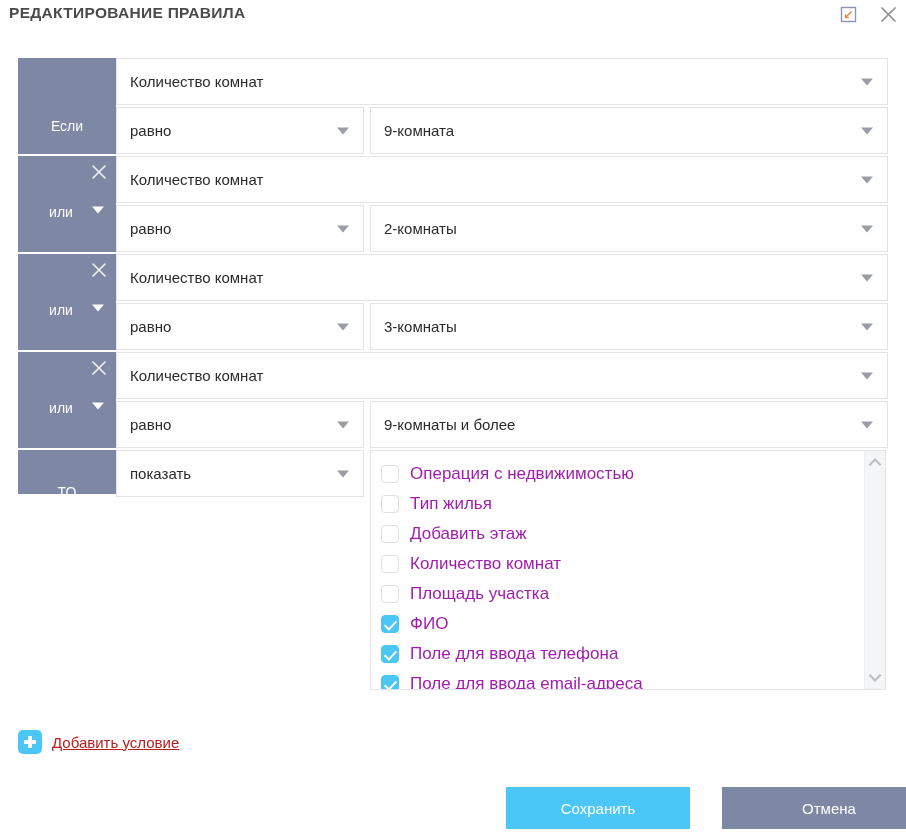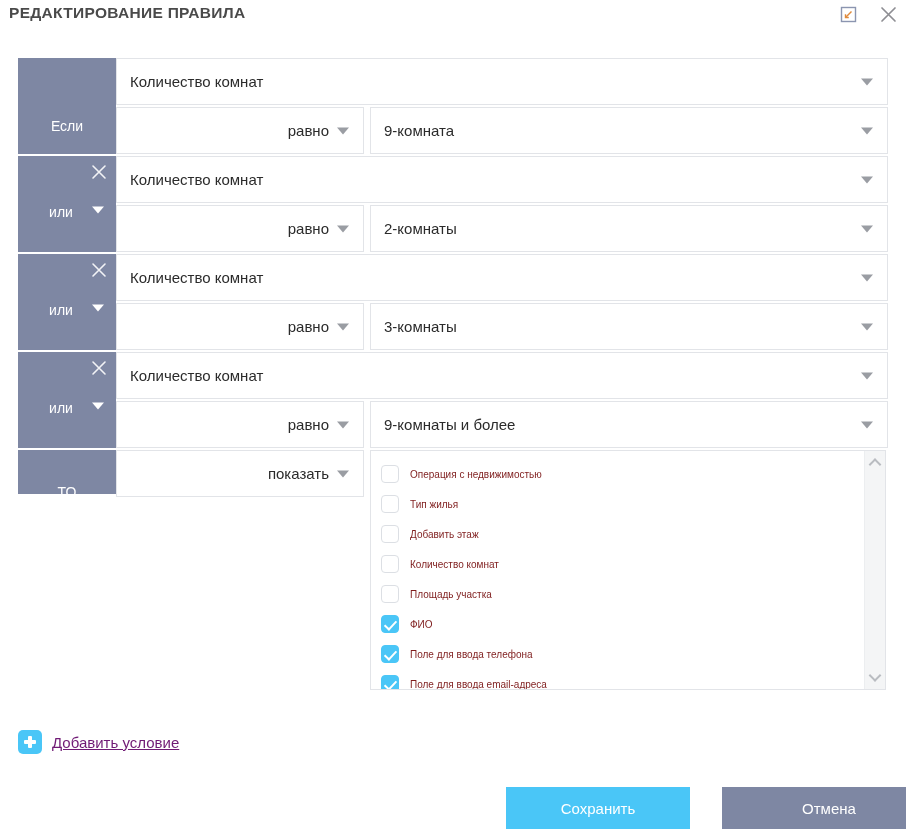--- a/index.html
+++ b/index.html
@@ -134,21 +134,21 @@
     display: flex;
     align-items: center;
     padding: 0 34px 0 13px;
     font-size: 15px;
     color: #2b2b2b;
     cursor: pointer;
     white-space: nowrap;
     overflow: hidden;
   }
   .select.wide  { flex: 1; }
-  .select.op    { width: 248px; min-width: 248px; justify-content: flex-end; }
+  .select.op    { width: 248px; min-width: 248px; }
   .select.val   { flex: 1; }
   .select .caret {
     position: absolute;
     right: 14px;
     top: 50%;
     transform: translateY(-50%);
     width: 0;
     height: 0;
     border-left: 6px solid transparent;
     border-right: 6px solid transparent;
@@ -204,22 +204,22 @@
     position: absolute;
     left: 5px;
     top: 2px;
     width: 5px;
     height: 10px;
     border: solid #ffffff;
     border-width: 0 2px 2px 0;
     transform: rotate(43deg);
   }
   .check-label {
-    font-size: 10px;
-    color: #7f1d1d;
+    font-size: 17px;
+    color: #a21caf;
     white-space: nowrap;
   }
   .scrollbar {
     width: 21px;
     background: #f4f5f6;
     border-left: 1px solid #eceef0;
     position: relative;
     cursor: pointer;
   }
   .sb-arrow {
@@ -262,21 +262,21 @@
     left: 50%; top: 6px;
     width: 4px; height: 12px;
     margin-left: -2px;
   }
   .plus-icon::after {
     top: 50%; left: 6px;
     height: 4px; width: 12px;
     margin-top: -2px;
   }
   .add-label {
-    color: #701a75;
+    color: #b91c1c;
     font-size: 15px;
     text-decoration: underline;
   }
 
   
   .footer {
     position: absolute;
     left: 8px;
     top: 787px;
     width: 906px;

